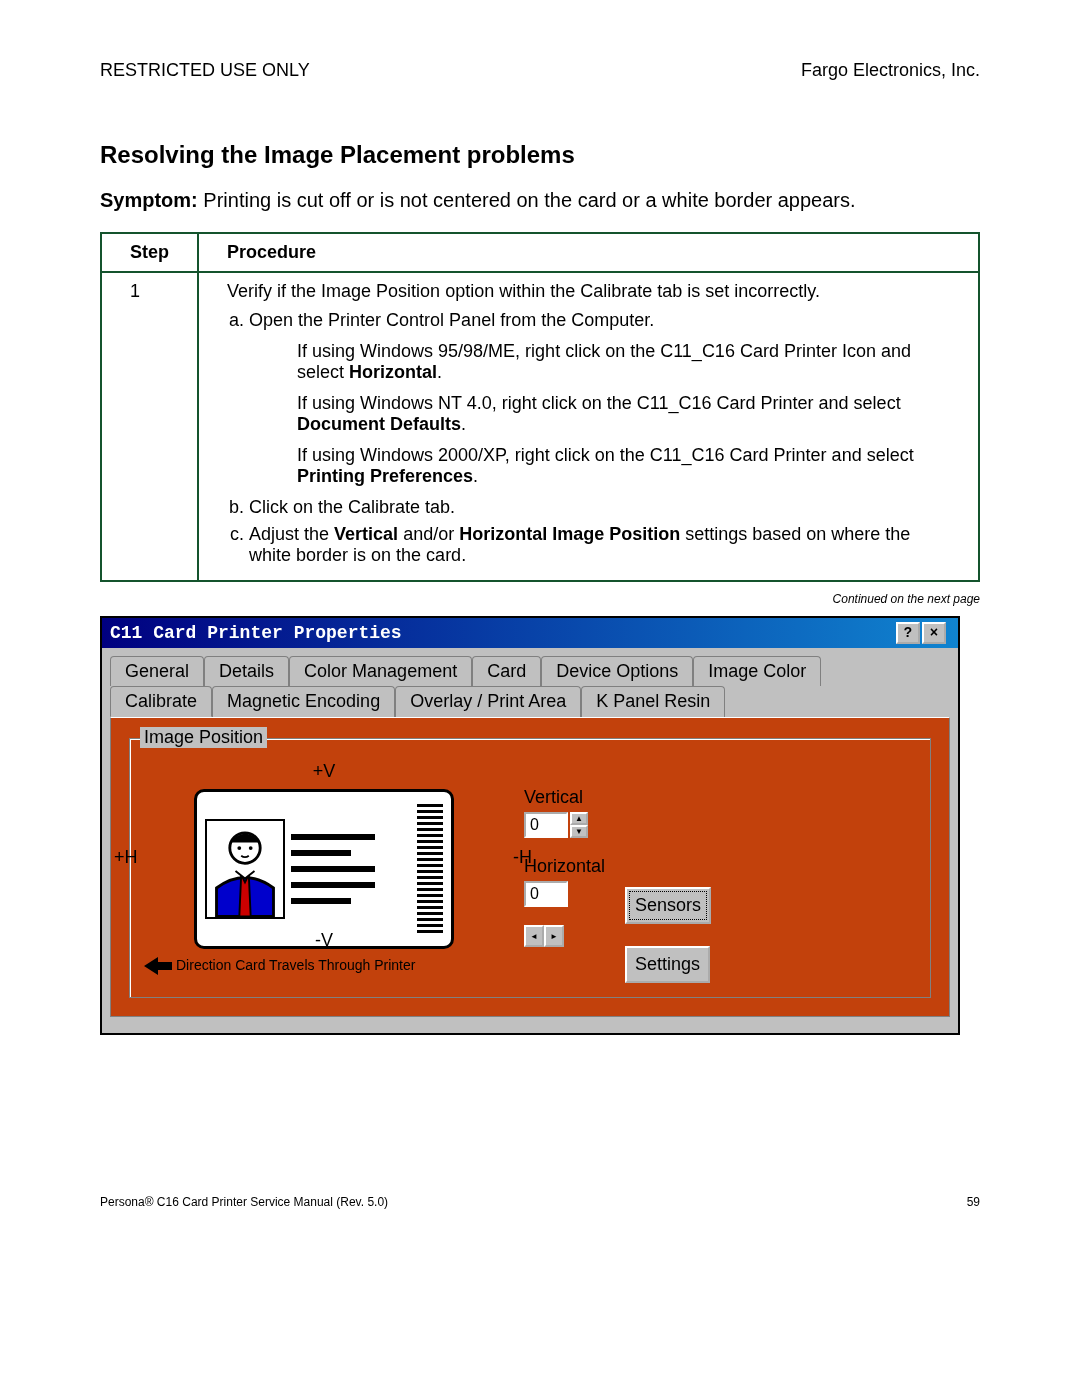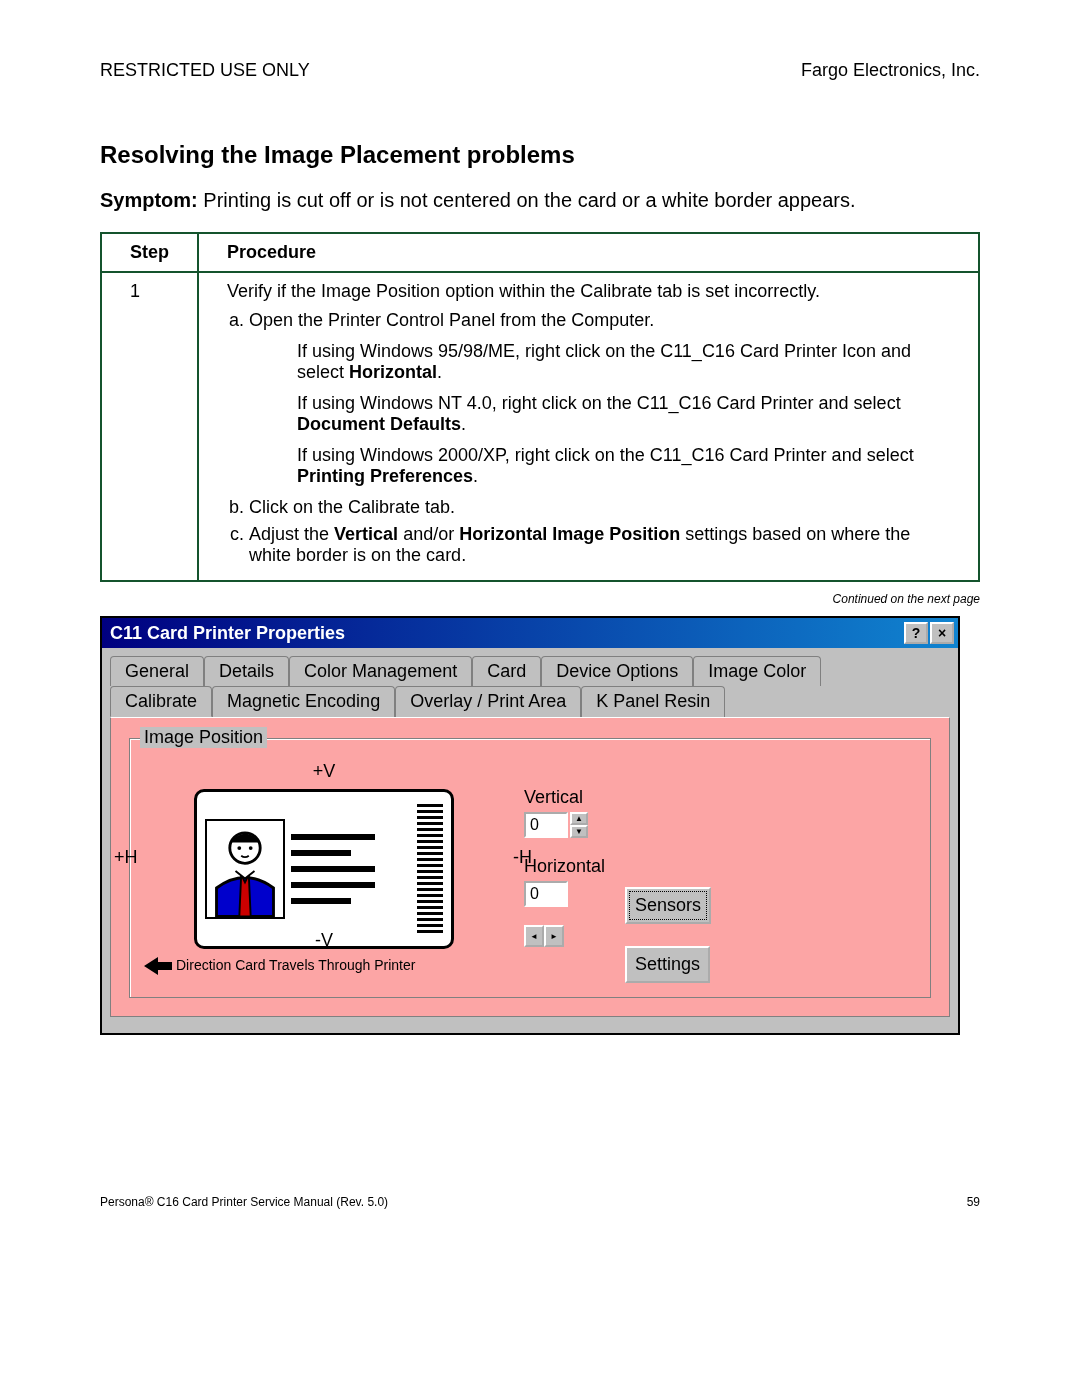--- a/index.html
+++ b/index.html
@@ -61,22 +61,23 @@
     border: 2px solid #000;
     background: #c0c0c0;
     font-family: "MS Sans Serif", Tahoma, Arial, sans-serif;
     font-size: 18px;
   }
   .titlebar {
     background: linear-gradient(to right, #000080, #1084d0);
     color: #fff;
     display: flex;
     align-items: center;
-    padding: 4px 4px 4px 8px;
+    padding: 4px 12px 4px 8px;
     font-weight: bold;
+    font-family: Liberation Mono, monospace;
   }
   .titlebar .title { flex: 1; }
   .titlebar .tbtn {
     width: 24px; height: 22px;
     background: #c0c0c0;
     border: 2px outset #fff;
     margin-left: 2px;
     display:flex; align-items:center; justify-content:center;
     color:#000; font-weight:bold; font-size:14px;
     cursor:pointer;
@@ -100,21 +101,21 @@
   .tab.active {
     background:#c0c0c0;
     border-bottom: 1px solid #c0c0c0;
     z-index: 2;
     font-weight: normal;
   }
   .tab-row.back .tab { top: 0; }
   .tab-panel {
     border: 1px solid #808080;
     border-top: 1px solid #fff;
-    background:#fca5a5;
+    background:#c2410c;
     padding: 20px 18px 18px 18px;
     min-height: 300px;
     display:flex;
   }
   .groupbox {
     border: 1px solid #808080;
     box-shadow: inset 1px 1px 0 #fff;
     padding: 28px 14px 14px 14px;
     position: relative;
     flex: 1;

